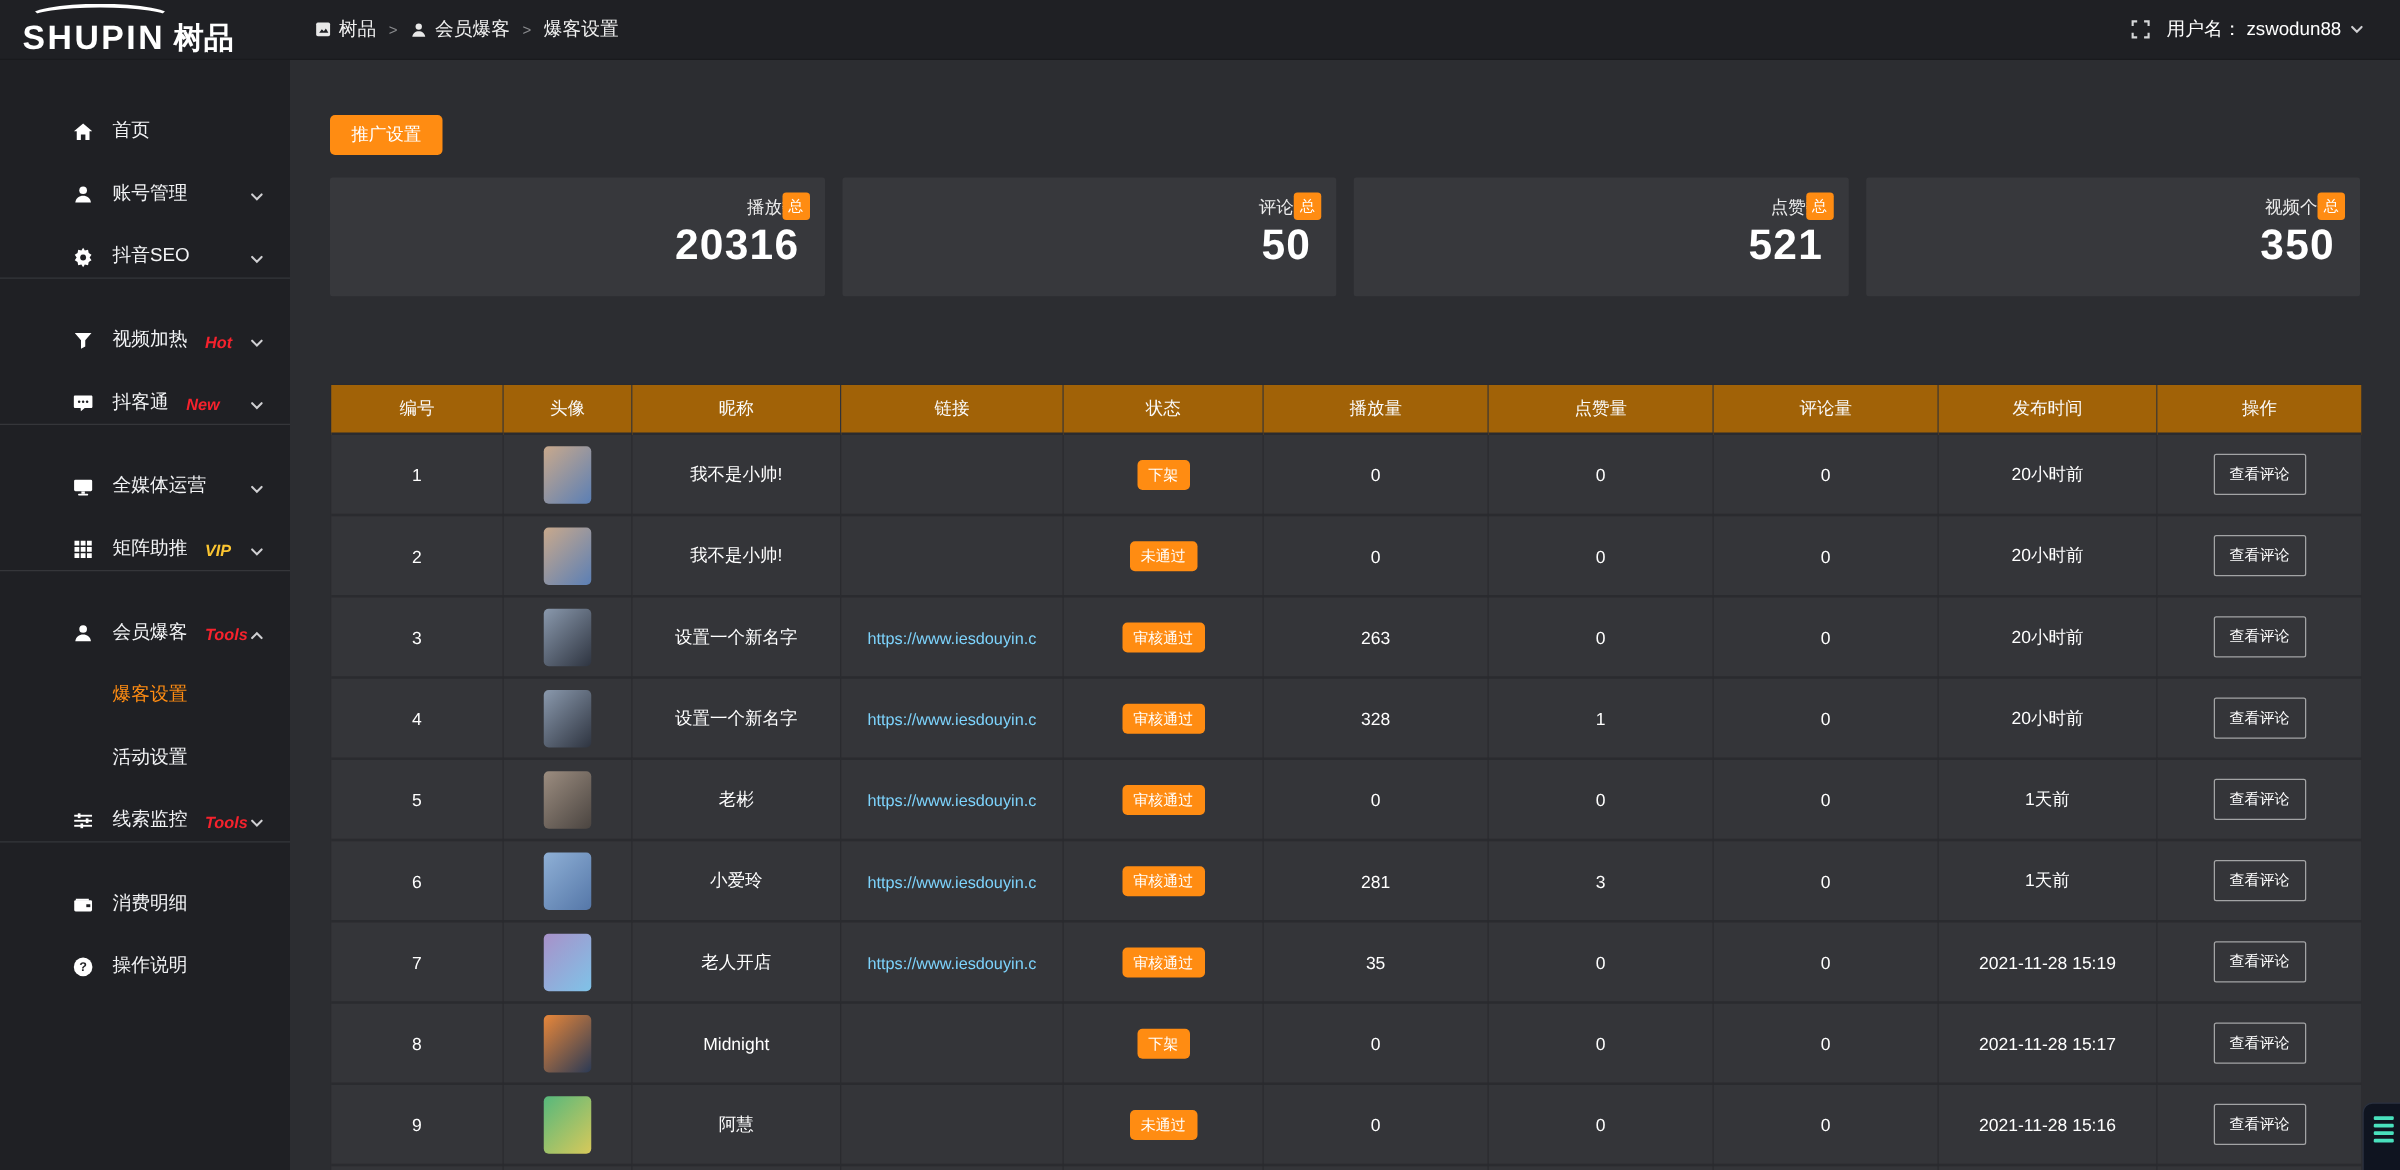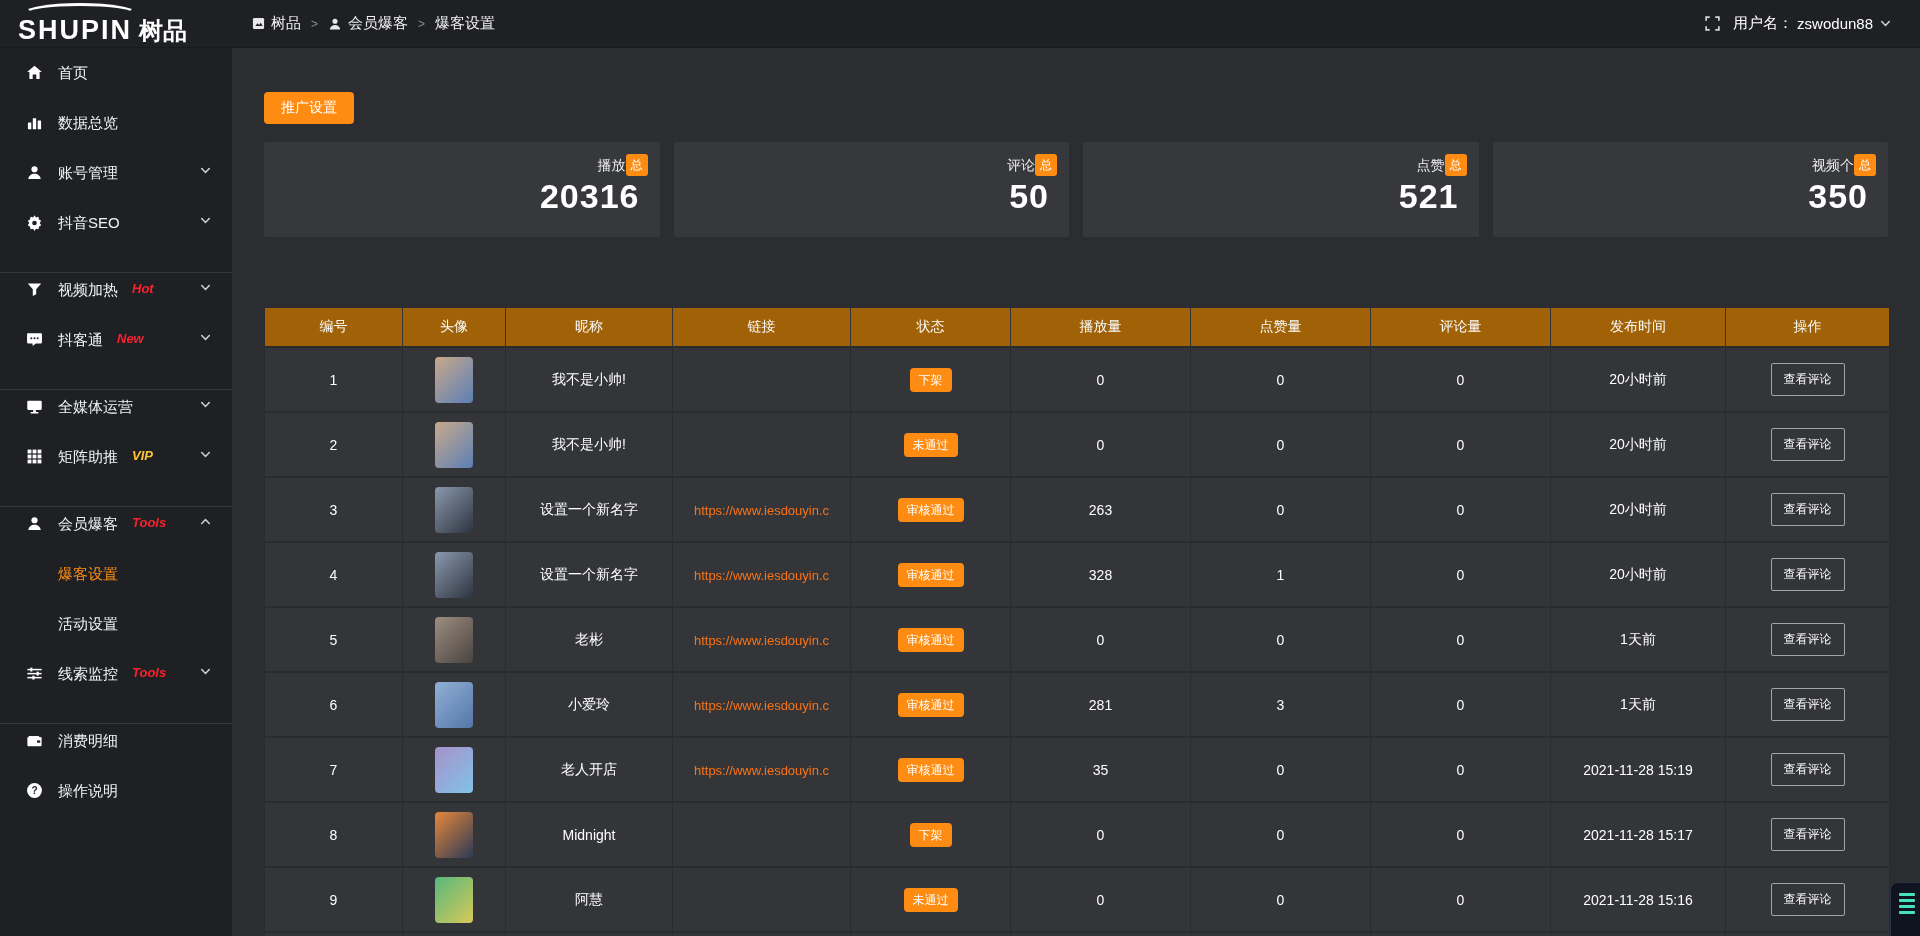--- a/index.html
+++ b/index.html
@@ -23,21 +23,21 @@
   .breadcrumb { display:flex; align-items:center; margin-left:20px; font-size:15px; color:#f0f0f0; }
   .crumb { display:flex; align-items:center; gap:6px; cursor:pointer; }
   .crumb .bicon { display:flex; color:#e8e8e8; }
   .crumb-sep { color:#8a8b8e; font-size:12px; margin:0 10px; }
   .topbar-right { margin-left:auto; display:flex; align-items:center; gap:12px; padding-right:28px; font-size:15px; }
   .fs-icon { display:flex; color:#d6d7d9; cursor:pointer; }
   .user-menu { display:flex; align-items:center; gap:4px; cursor:pointer; }
   .user-menu .chev { display:flex; color:#cfcfd2; margin-left:2px; }
   
   .sidebar { position:absolute; top:48px; left:0; bottom:0; width:232px; background:#1f2024; padding-top:16px; overflow:hidden; }
-  .side-item { height:50px; display:flex; align-items:flex-start; padding:0 20px 0 26px; font-size:15px; color:#f2f3f5; cursor:pointer; }
+  .side-item { height:50px; display:flex; align-items:flex-end; padding:0 20px 0 26px; font-size:15px; color:#f2f3f5; cursor:pointer;margin-left:32px; }
   .side-item .icon { width:18px; margin-right:14px; display:flex; color:#fff; flex:none; }
   .side-item .tag { font-style:italic; font-weight:bold; font-size:13px; margin-left:14px; }
   .side-item .chev { margin-left:auto; color:#cfcfd2; display:flex; }
   .side-sub { padding-left:58px; font-size:15px; }
   .side-sub.active { color:#ff8c12; }
   .side-divider { height:1px; background:#35363a; margin:8px 0; }
   
   .content { position:absolute; left:232px; top:48px; right:0; bottom:0; padding:44px 36px 0 32px; }
   .promo-btn { background:#ff8c12; color:#fff; border:none; border-radius:4px; height:32px; padding:0 17px; font-size:14px; cursor:pointer; font-family:inherit; }
   .cards { display:flex; gap:14px; margin-top:18px; width:1624px;text-align:right; }
@@ -49,21 +49,21 @@
   .table-wrap { margin-top:70px; width:1624px; }
   table { border-collapse:separate; border-spacing:0; table-layout:fixed; width:1624px; background:#343539; border:1px solid #2a2b2f; }
   th { background:#a16207; height:40px; font-size:14px; font-weight:normal; color:#fafafa; text-align:center;
        border-right:1px solid #323337; border-bottom:2px solid #2a2b2f; }
   th:last-child { border-right:none; }
   td { height:65px; font-size:14px; text-align:center; vertical-align:middle; color:#fff;
        border-right:1px solid #2a2b2f; border-bottom:2px solid #2a2b2f; overflow:hidden; white-space:nowrap; }
   td:last-child { border-right:none; }
   .avatar { display:inline-block; width:38px; height:46px; border-radius:4px; vertical-align:middle; }
   .status-badge { display:inline-block; background:#ff8c12; color:#fff; font-size:12px; padding:6px 9px; border-radius:4px; line-height:1; }
-  .link { color:#f97316; font-size:13px; text-decoration:none; cursor:pointer; }
+  .link { color:#7dd3fc; font-size:13px; text-decoration:none; cursor:pointer; }
   .view-btn { background:transparent; border:1px solid rgba(255,255,255,.55); color:#fff; font-size:12px; padding:7px 12px; border-radius:2px; cursor:pointer; font-family:inherit; }
   
   .float-widget { position:absolute; right:-10px; bottom:-8px; width:40px; height:62px; background:#0f1420; border:1px solid #2a3140; border-radius:8px; padding:10px 0 0 8px; }
   .float-widget i { display:block; width:16px; height:3px; background:#49e0bd; border-radius:1px; margin-bottom:3px; }
 </style>
 </head>
 <body>
 
 <div class="topbar">
   <div class="logo">
@@ -115,30 +115,20 @@
 </div>
 
 <div class="sidebar" id="sidebar">
     <div class="side-item">
       <span class="icon">
         <svg viewBox="0 0 16 16" width="17" height="17" fill="currentColor">
           <path d="M8 1.6 14.9 7.6h-2.1v6.6H9.7V9.9H6.3v4.3H3.2V7.6H1.1z"></path>
         </svg>
       </span>
       <span>首页</span>
-    </div>
-    <div class="side-item">
-      <span class="icon">
-        <svg viewBox="0 0 16 16" width="17" height="17" fill="currentColor">
-          <rect x="1.8" y="8" width="3.2" height="6.4" rx=".5"></rect>
-          <rect x="6.4" y="4" width="3.2" height="10.4" rx=".5"></rect>
-          <rect x="11" y="6.2" width="3.2" height="8.2" rx=".5"></rect>
-        </svg>
-      </span>
-      <span>数据总览</span>
     </div>
     <div class="side-item">
       <span class="icon">
         <svg viewBox="0 0 16 16" width="17" height="17" fill="currentColor">
           <circle cx="8" cy="4.9" r="2.9"></circle>
           <path d="M2.1 14.2c.4-3.3 2.9-5.1 5.9-5.1s5.5 1.8 5.9 5.1z"></path>
         </svg>
       </span>
       <span>账号管理</span>
       <span class="chev">

